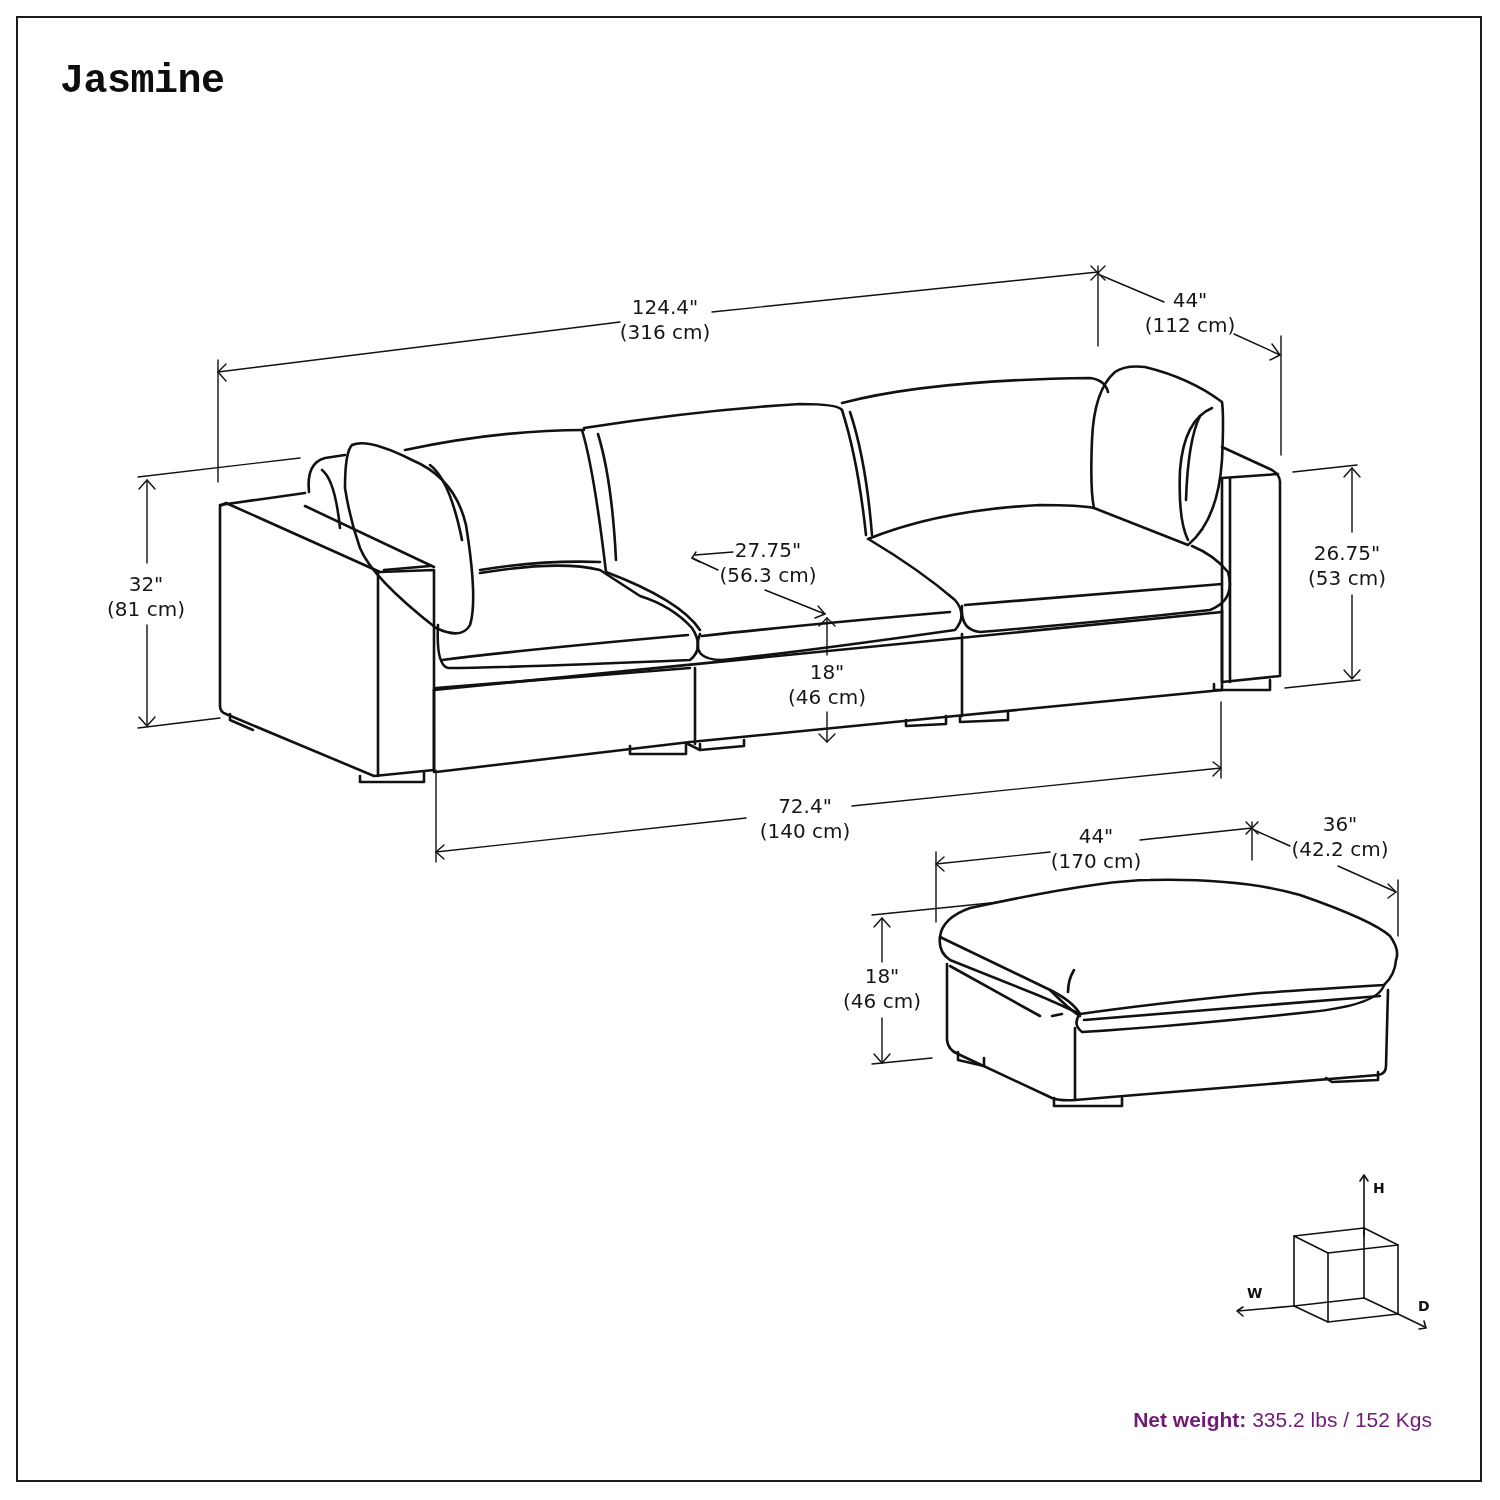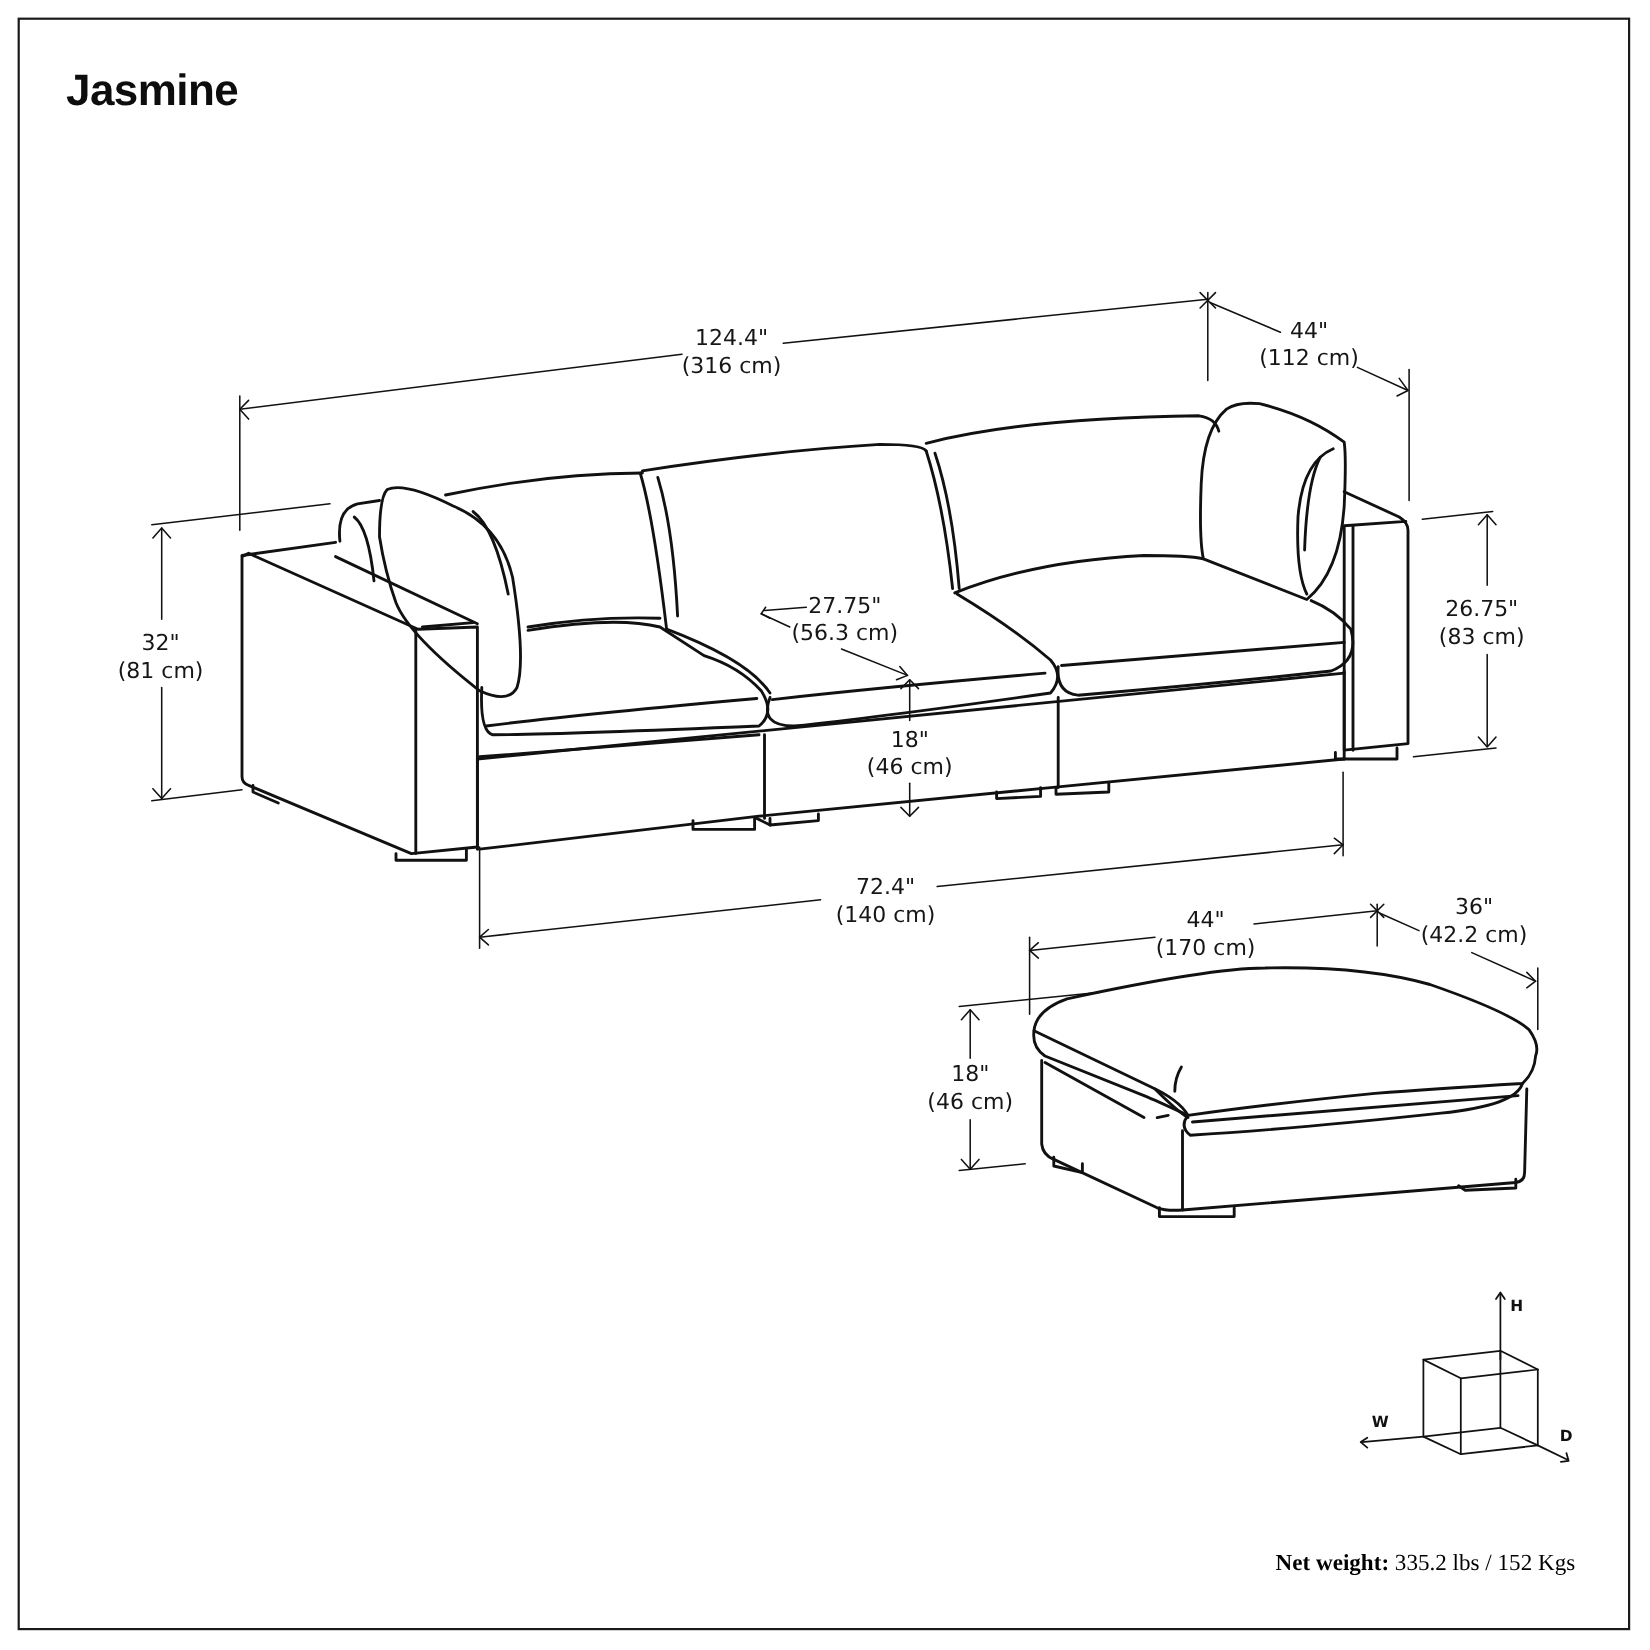--- a/index.html
+++ b/index.html
@@ -1,24 +1,24 @@
 <!DOCTYPE html>
 <html><head>
   <meta charset="utf-8">
   <style>
     html, body { margin:0; padding:0; background:#ffffff; }
     body { width:1500px; height:1500px; position:relative; overflow:hidden; font-family:"Liberation Sans", sans-serif; color:#111; }
     .frame { position:absolute; left:16px; top:16px; width:1466px; height:1466px; border:2px solid #1a1a1a; box-sizing:border-box; }
-    .title { position:absolute; left:60px; top:58px; font-family:Liberation Sans, sans-serif; font-weight:bold; font-size:40px; line-height:48px; letter-spacing:-0.5px; color:#0d0d0d; }
+    .title { position:absolute; left:60px; top:58px; font-family:Liberation Mono, monospace; font-weight:bold; font-size:40px; line-height:48px; letter-spacing:-0.5px; color:#0d0d0d; }
     .title div { white-space:nowrap; }
     svg.drawing { position:absolute; left:0; top:0; width:1500px; height:1500px; }
     .lbl { position:absolute; text-align:center; font-family:"DejaVu Sans", sans-serif; font-size:20px; line-height:25px; color:#161616; white-space:nowrap; background:transparent; }
     .lbl span { display:block; }
     .axis-lbl { position:absolute; font-family:"DejaVu Sans", sans-serif; font-weight:bold; font-size:14px; color:#111; }
-    .weight { position:absolute; right:68px; top:1408px; font-family:Liberation Serif, serif; font-size:21px; color:#000000; white-space:nowrap; }
+    .weight { position:absolute; right:68px; top:1408px; font-family:Liberation Sans, sans-serif; font-size:21px; color:#701a75; white-space:nowrap; }
     .weight b { font-weight:bold; }
   </style>
 </head>
 <body>
 
 <div class="frame"></div>
 
 <div class="title">
   <div>Jasmine</div>
 </div>
@@ -195,21 +195,21 @@
 <div class="lbl" style="left:1130px; top:288px; width:120px;">
   <span>44"</span>
   <span>(112 cm)</span>
 </div>
 <div class="lbl" style="left:94px; top:572px; width:104px;">
   <span>32"</span>
   <span>(81 cm)</span>
 </div>
 <div class="lbl" style="left:1292px; top:541px; width:110px;">
   <span>26.75"</span>
-  <span>(83 cm)</span>
+  <span>(53 cm)</span>
 </div>
 <div class="lbl" style="left:706px; top:538px; width:124px;">
   <span>27.75"</span>
   <span>(56.3 cm)</span>
 </div>
 <div class="lbl" style="left:772px; top:660px; width:110px;">
   <span>18"</span>
   <span>(46 cm)</span>
 </div>
 <div class="lbl" style="left:740px; top:794px; width:130px;">

